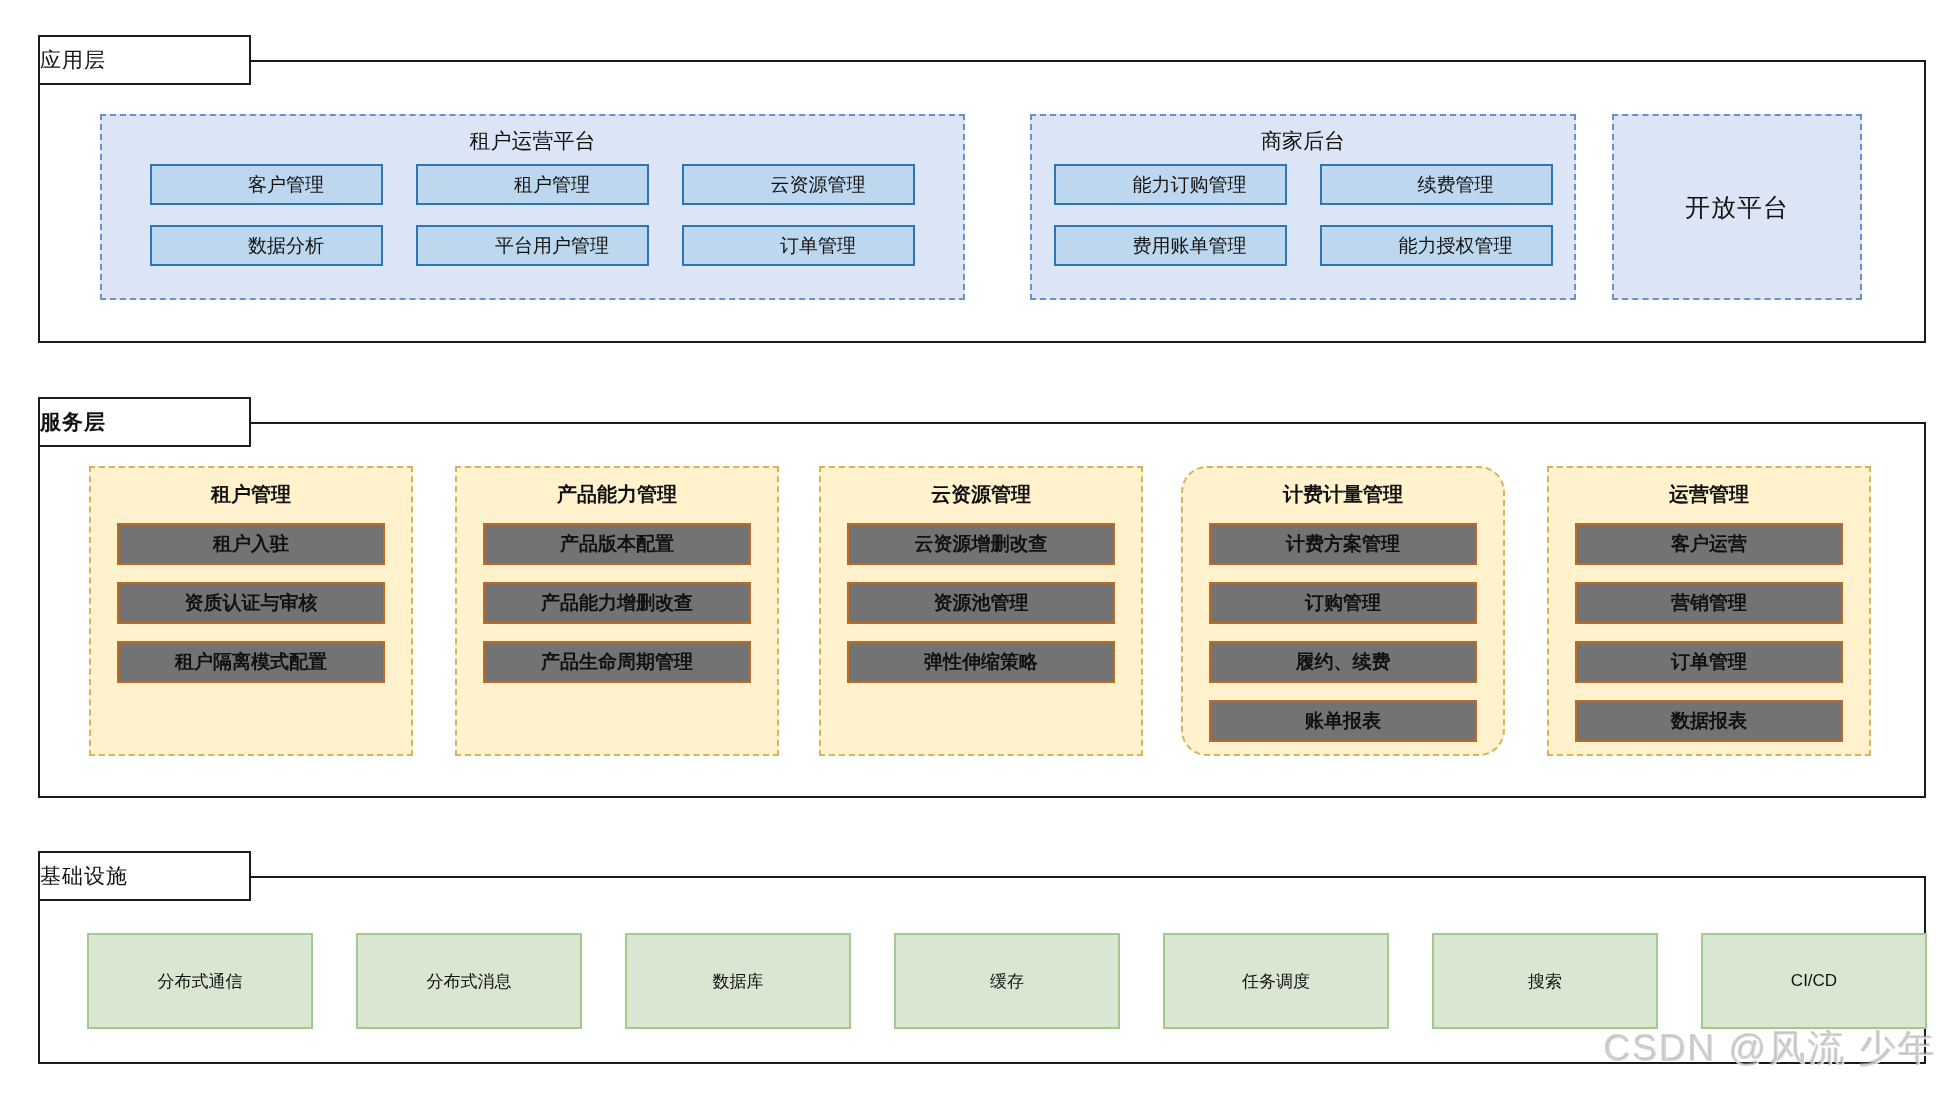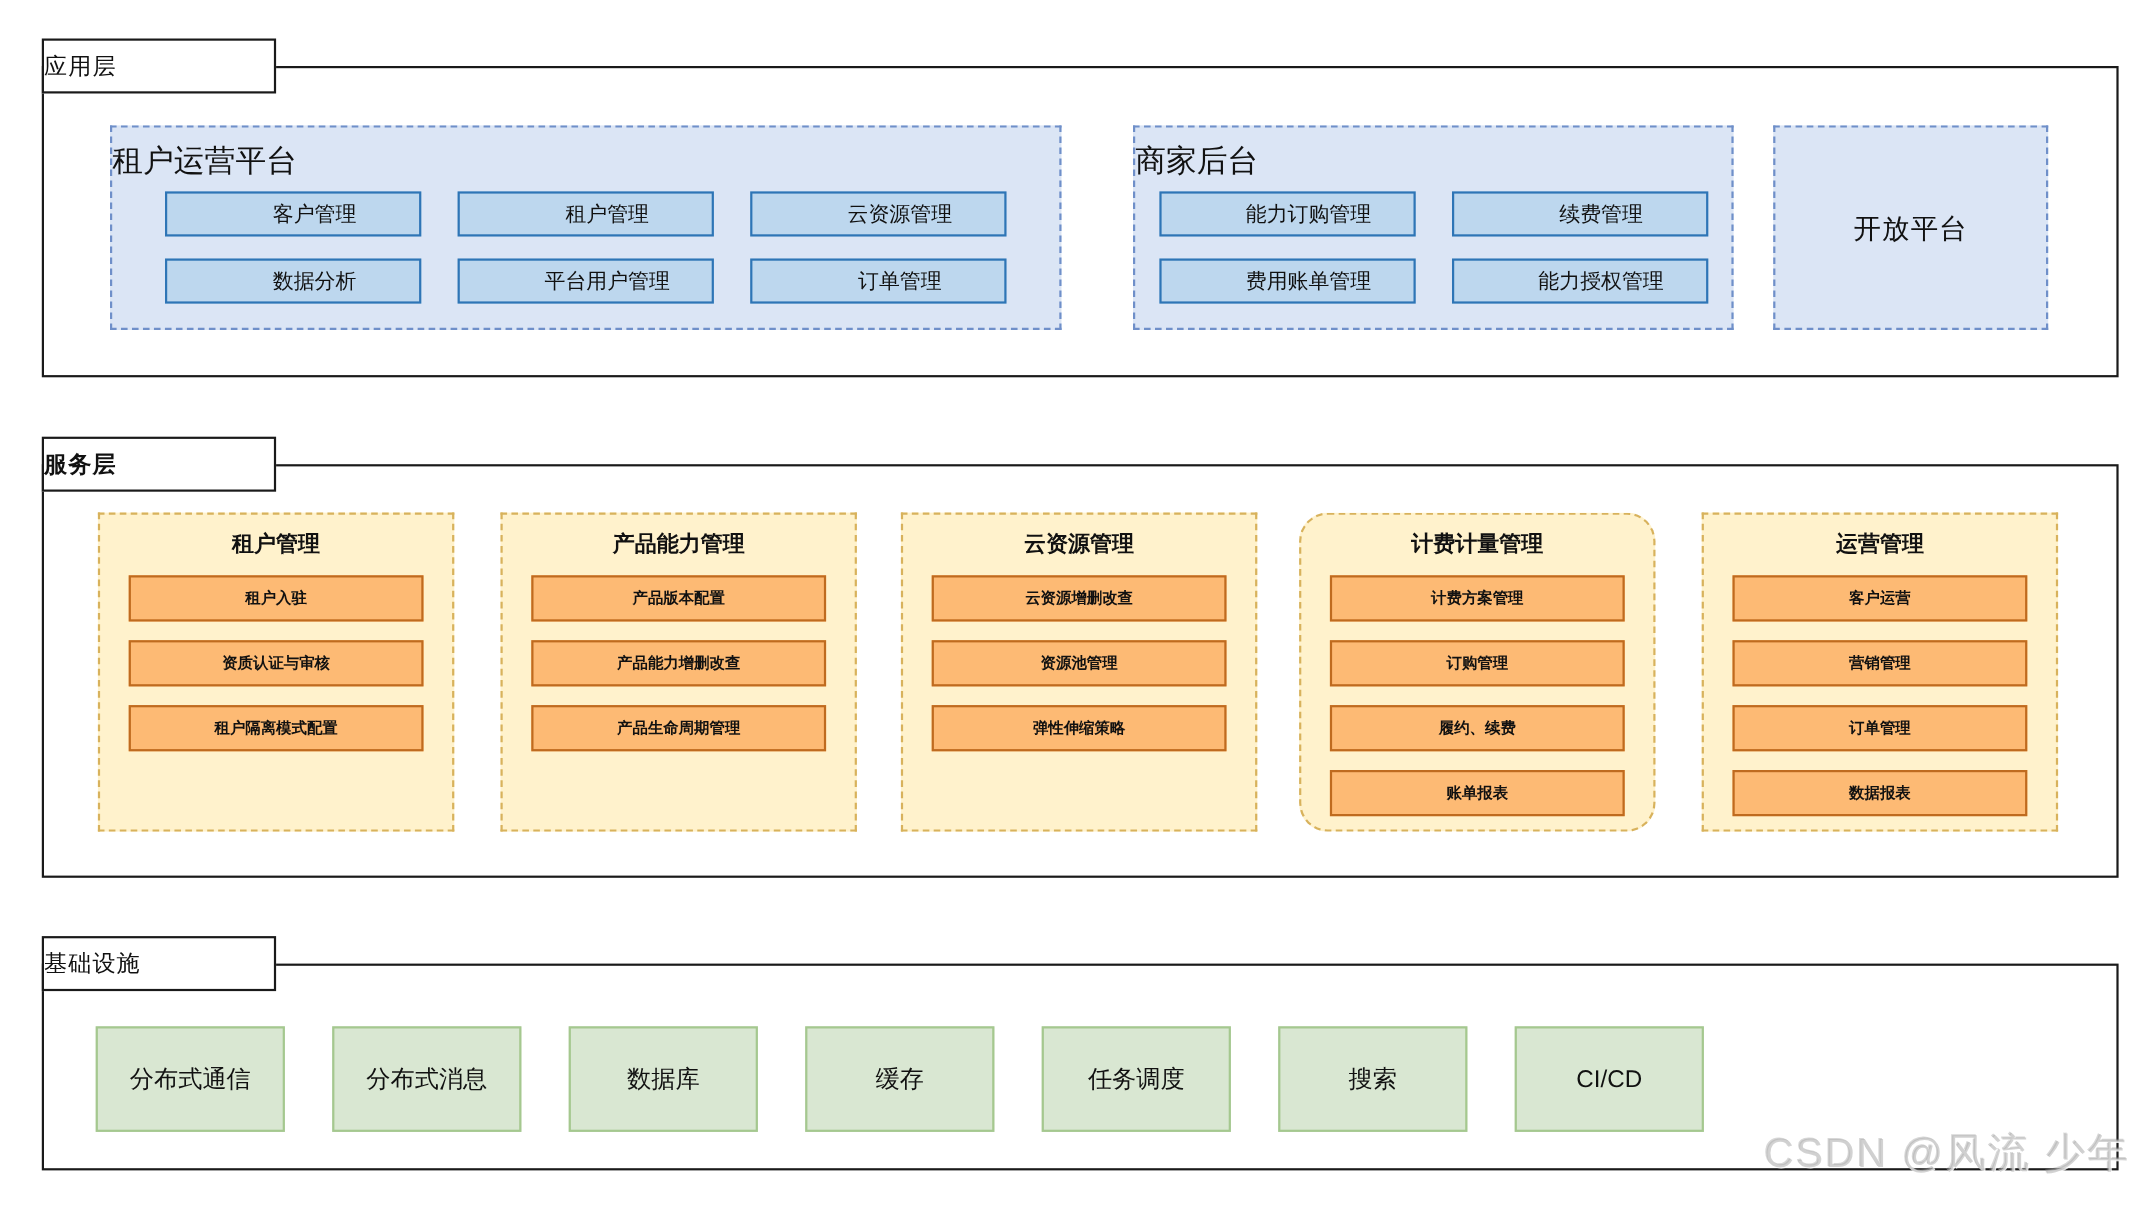--- a/index.html
+++ b/index.html
@@ -22,48 +22,48 @@
   #layer-infra{left:38px;top:876px;width:1884px;height:184px;}
 
   
   .blue-group{
     position:absolute;top:52px;height:186px;box-sizing:border-box;
     background:#dbe5f5;border:2px dashed #6f8fc9;
   }
   .g-tenant{left:60px;width:865px;}
   .g-merchant{left:990px;width:546px;}
   .g-open{left:1572px;width:250px;display:flex;align-items:center;justify-content:center;}
-  .g-title{width:100%;text-align:left;padding-top:11px;font-size:28px;}
+  .g-title{width:100%;text-align:center;padding-top:11px;font-size:21px;}
   .bgrid{display:grid;justify-content:center;column-gap:33px;row-gap:20px;margin-top:9px;}
   .cols3{grid-template-columns:233px 233px 233px;}
   .cols2{grid-template-columns:233px 233px;}
   .blue-box{
     height:41px;box-sizing:border-box;background:#bdd7ee;border:2px solid #2e75b6;
     display:flex;align-items:center;justify-content:center;font-size:19px;padding-left:39px;
   }
   .open-label{font-size:25px;letter-spacing:1px;}
 
   
   .svc-group{
     position:absolute;top:42px;width:324px;height:290px;box-sizing:border-box;
     background:#fff2cc;border:2px dashed #d8b25c;
   }
   .svc-1{left:49px;}.svc-2{left:415px;}.svc-3{left:779px;}.svc-4{left:1141px;border-radius:26px;}.svc-5{left:1507px;}
   .svc-title{text-align:center;padding-top:13px;font-size:20px;}
   .svc-items{display:flex;flex-direction:column;gap:17px;margin:15px 26px 0;}
   .orange-box{
-    height:42px;box-sizing:border-box;background:#fdba74;border:2px solid #bf6b1f;
-    display:flex;align-items:center;justify-content:center;font-size:14px;
+    height:42px;box-sizing:border-box;background:#737373;border:2px solid #bf6b1f;
+    display:flex;align-items:center;justify-content:center;font-size:19px;
   }
 
   
   .infra-row{position:absolute;left:47px;top:55px;display:flex;gap:43px;}
   .green-box{
-    width:172px;height:96px;box-sizing:border-box;background:#d9e7d2;border:2px solid #a5c88f;
-    display:flex;align-items:center;justify-content:center;font-size:22px;
+    width:226px;height:96px;box-sizing:border-box;background:#d9e7d2;border:2px solid #a5c88f;
+    display:flex;align-items:center;justify-content:center;font-size:17px;
   }
 
   
   .watermark{
     position:absolute;left:1604px;top:1024px;z-index:9;
     font-size:37px;letter-spacing:2px;color:rgba(175,175,175,0.55);
     text-shadow:1px 1px 0 rgba(255,255,255,0.85), -1px -1px 0 rgba(140,140,140,0.35);
     white-space:nowrap;
   }
 </style>

